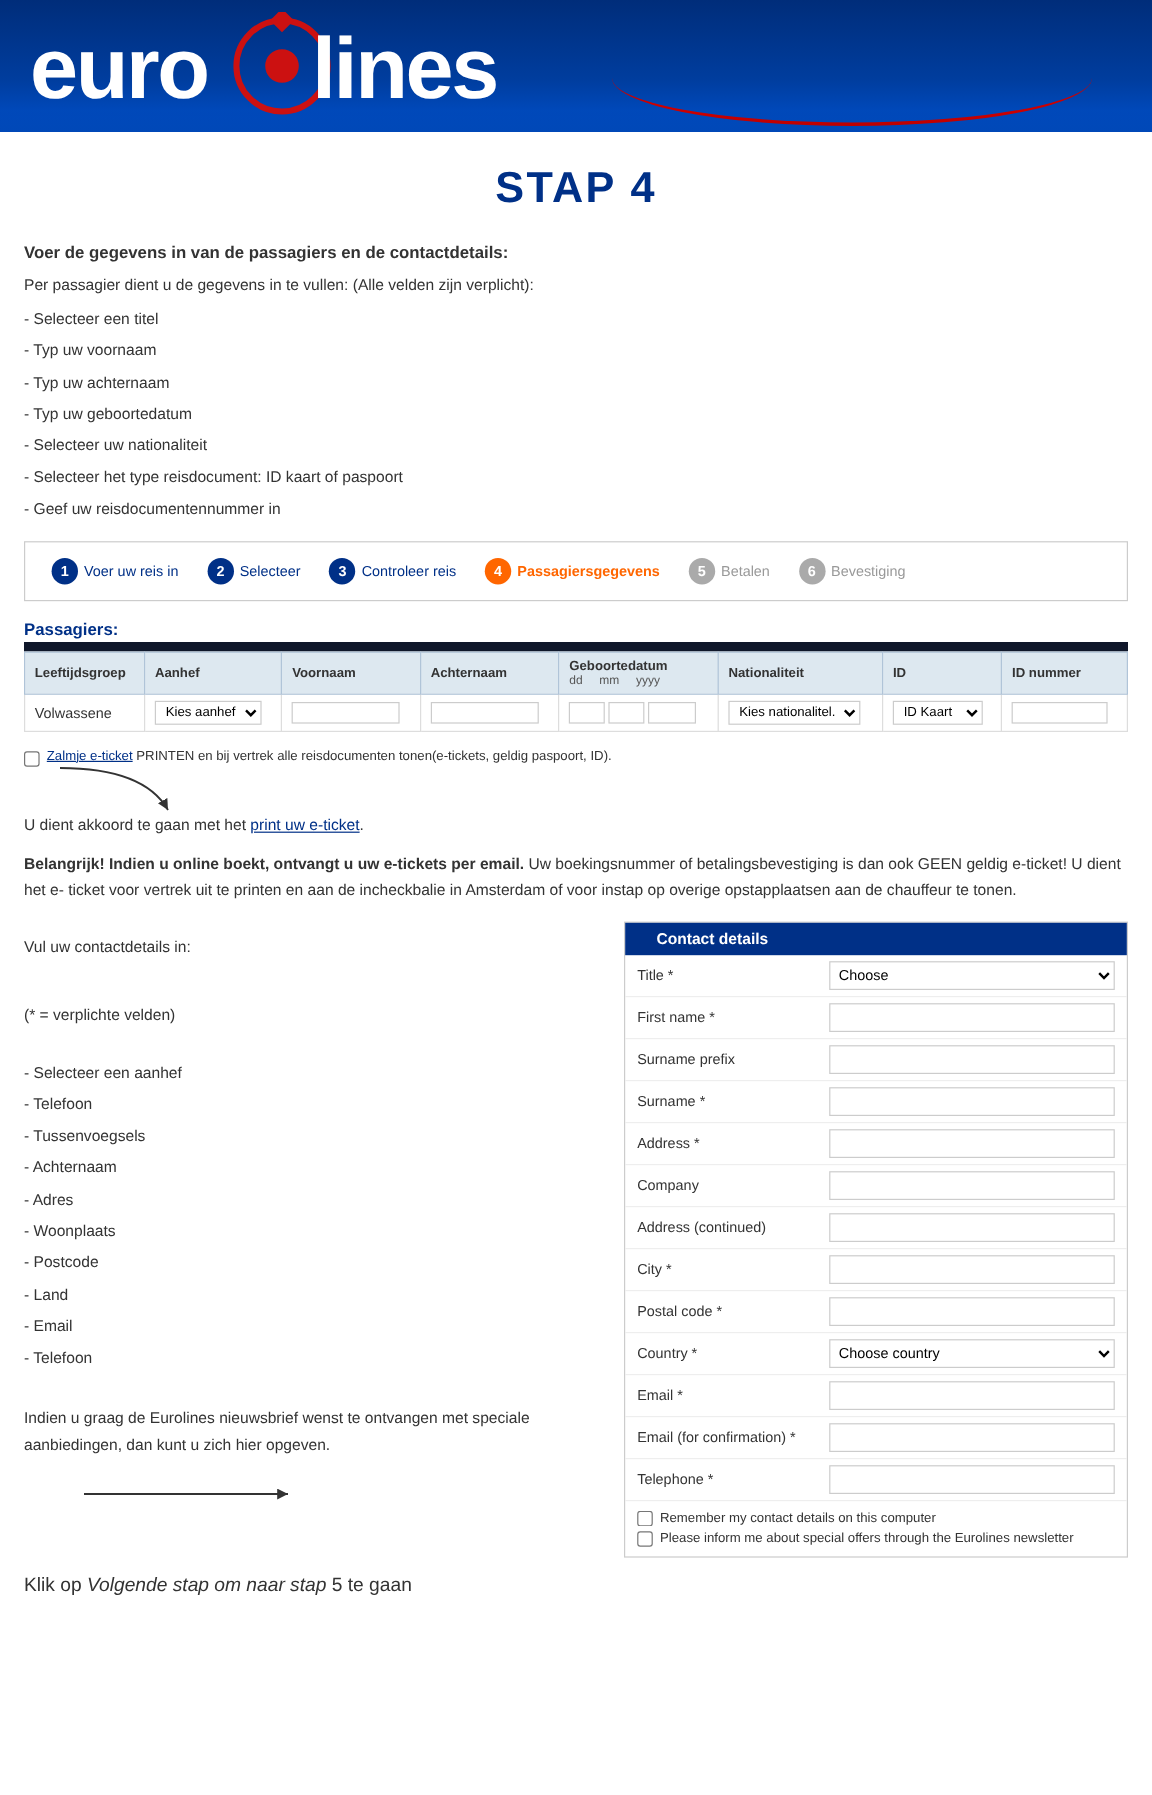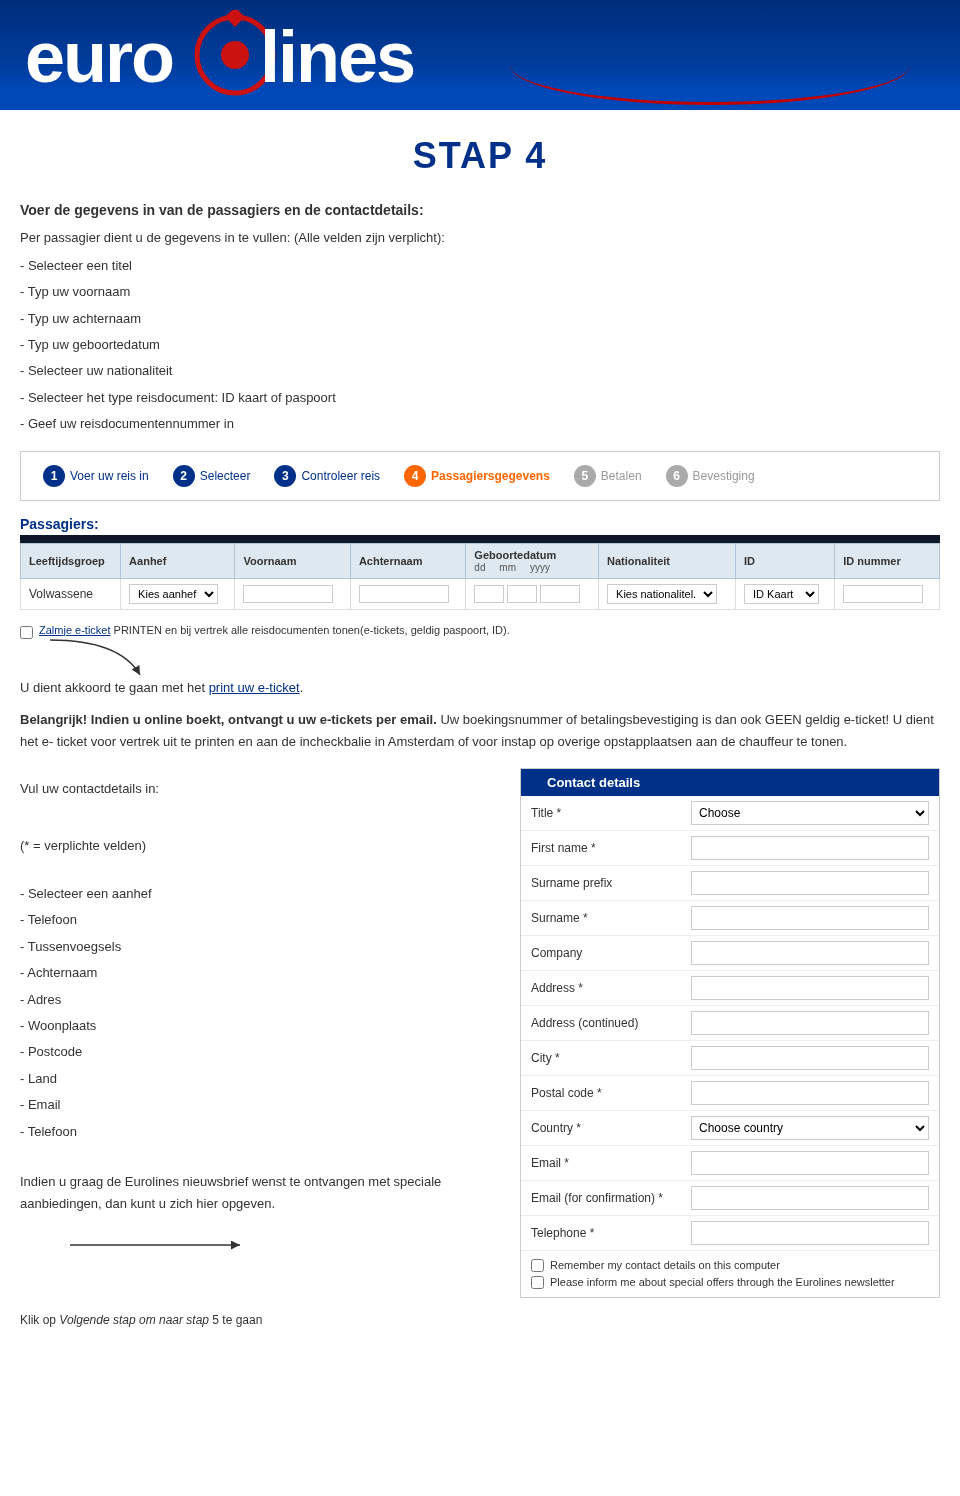--- a/index.html
+++ b/index.html
@@ -60,21 +60,21 @@
     .form-row { display: flex; align-items: center; border-bottom: 1px solid #eee; padding: 5px 10px; gap: 10px; }
     .form-row:last-child { border-bottom: none; }
     .form-label { font-size: 12px; color: #333; width: 150px; flex-shrink: 0; }
     .form-field { flex: 1; }
     .form-field input[type="text"] { width: 100%; padding: 3px 5px; border: 1px solid #ccc; font-size: 12px; height: 24px; }
     .form-field select { width: 100%; padding: 3px 5px; border: 1px solid #ccc; font-size: 12px; height: 24px; background: #fff; }
     .form-checkboxes { padding: 8px 10px; display: flex; flex-direction: column; gap: 4px; }
     .form-checkbox-row { display: flex; align-items: center; gap: 6px; font-size: 11px; }
 
     
-    .bottom-text { font-size: 12px; }
+    .bottom-text { font-size: 16px; }
 
     .header-bg {
       width: 100%;
       height: 110px;
       background: linear-gradient(180deg, #002d7a 0%, #003d9e 60%, #0050cc 100%);
       position: relative;
       overflow: hidden;
       display: flex;
       align-items: center;
       padding: 0 20px;
@@ -323,28 +323,28 @@
           </div>
 
           <div class="form-row">
             <label class="form-label">Surname *</label>
             <div class="form-field">
               <input type="text" style="width: 100%; padding: 3px; border: 1px solid rgb(204, 204, 204); font-size: 12px; height: 24px;">
             </div>
           </div>
 
           <div class="form-row">
+            <label class="form-label">Address *</label>
+            <div class="form-field">
+              <input type="text" style="width: 100%; padding: 3px; border: 1px solid rgb(204, 204, 204); font-size: 12px; height: 24px;">
+            </div>
+          </div>
+
+          <div class="form-row">
             <label class="form-label">Company</label>
-            <div class="form-field">
-              <input type="text" style="width: 100%; padding: 3px; border: 1px solid rgb(204, 204, 204); font-size: 12px; height: 24px;">
-            </div>
-          </div>
-
-          <div class="form-row">
-            <label class="form-label">Address *</label>
             <div class="form-field">
               <input type="text" style="width: 100%; padding: 3px; border: 1px solid rgb(204, 204, 204); font-size: 12px; height: 24px;">
             </div>
           </div>
 
           <div class="form-row">
             <label class="form-label">Address (continued)</label>
             <div class="form-field">
               <input type="text" style="width: 100%; padding: 3px; border: 1px solid rgb(204, 204, 204); font-size: 12px; height: 24px;">
             </div>

